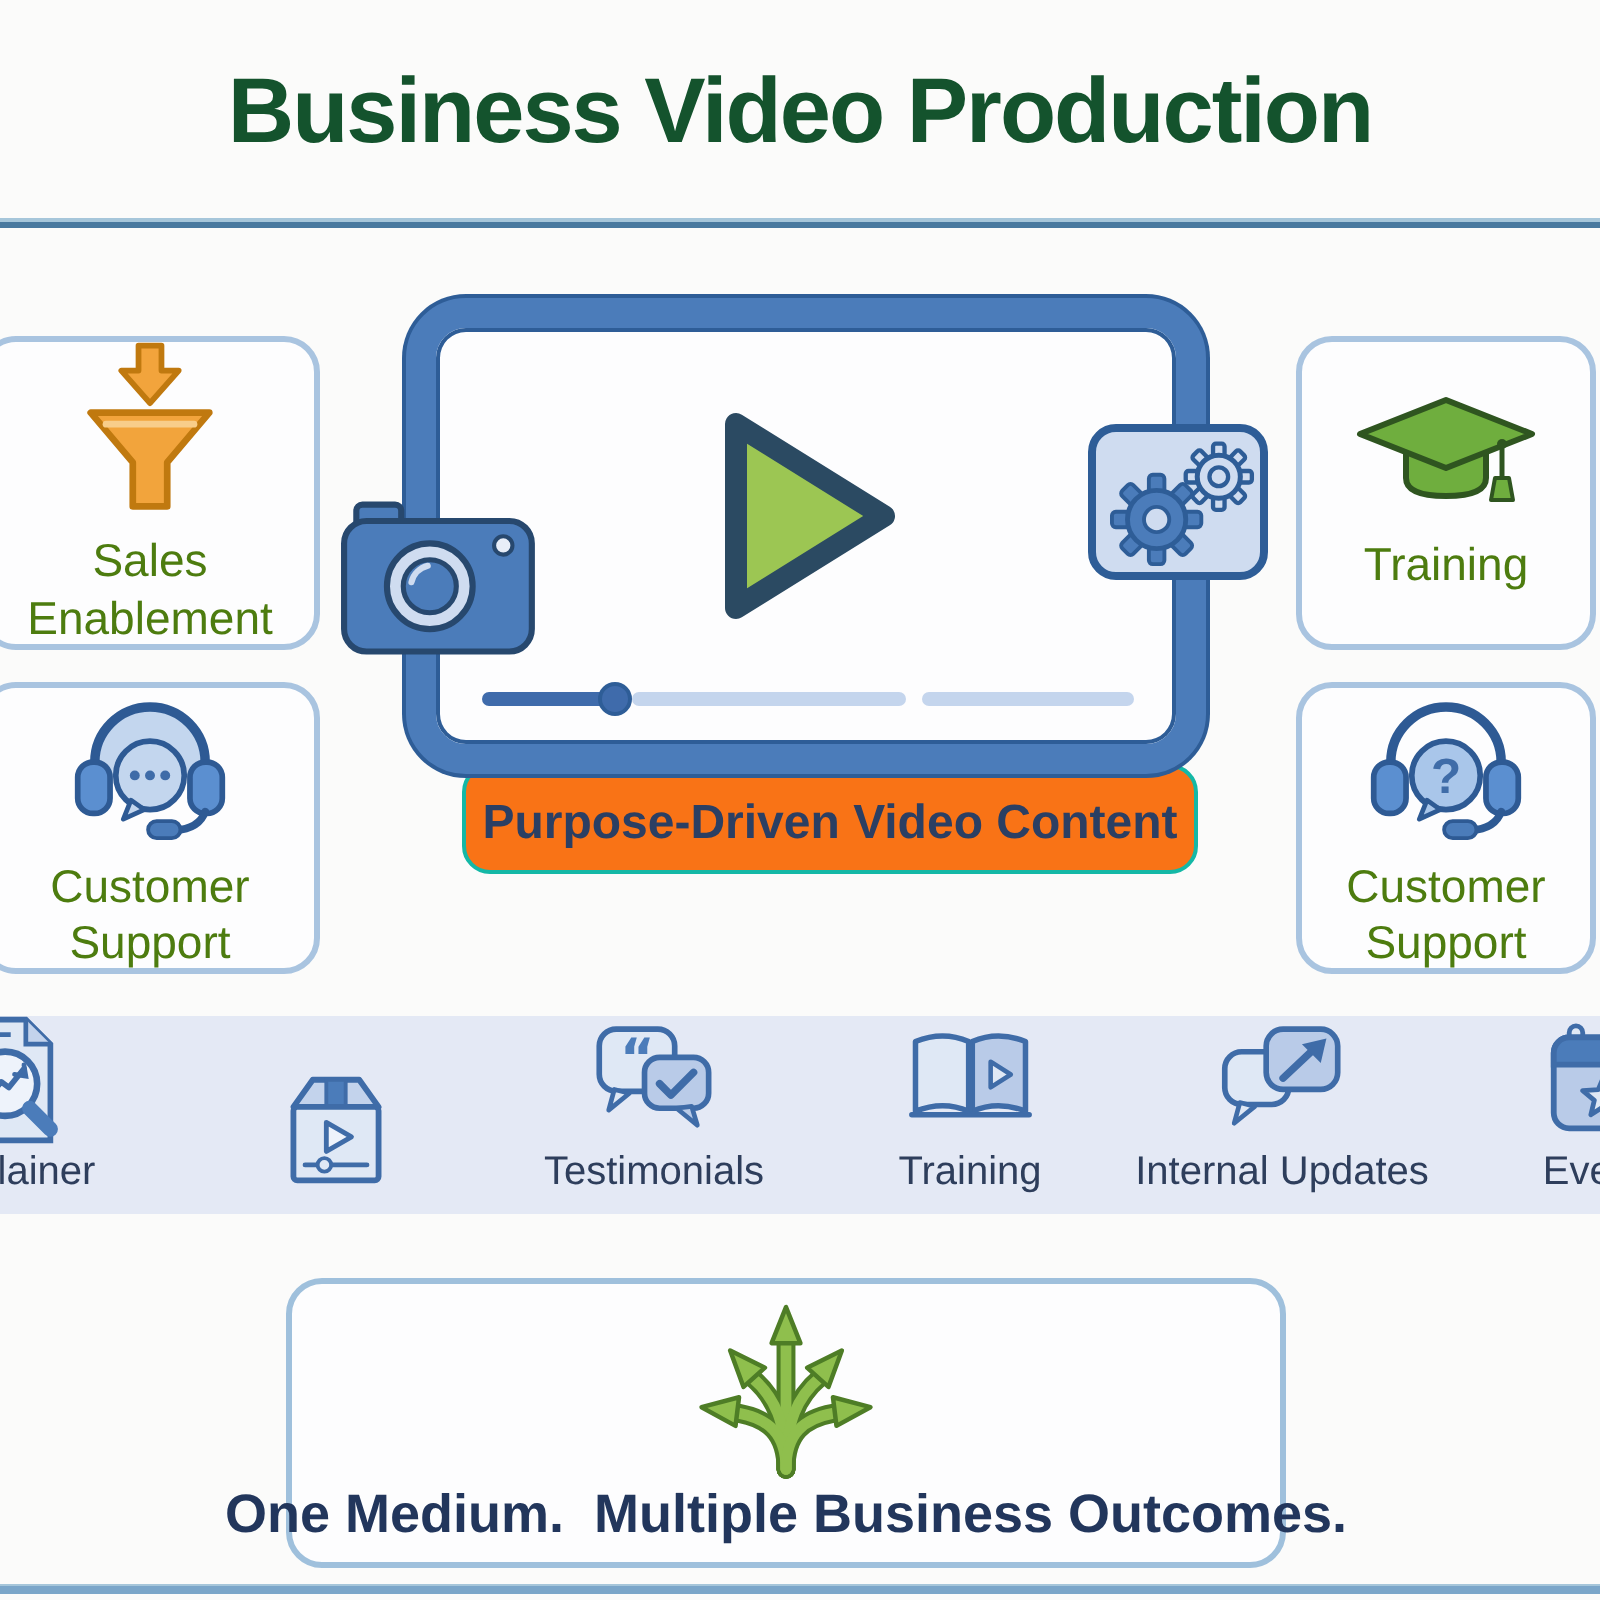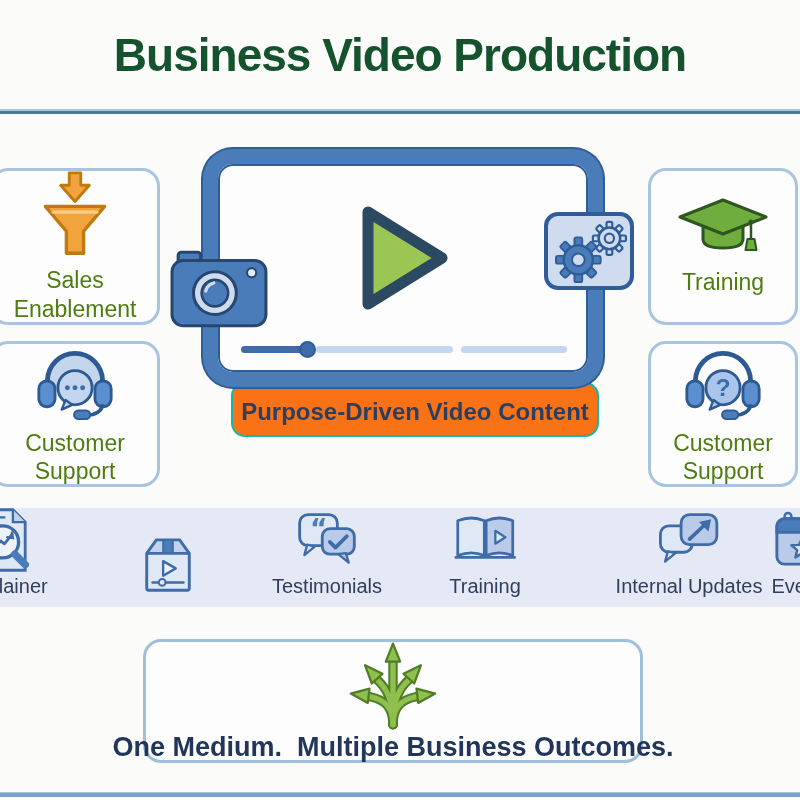--- a/index.html
+++ b/index.html
@@ -56,21 +56,21 @@
   .card-label{font-size:23px;line-height:1.22;color:#4d7c0f;text-align:center;}
   
   .band{position:absolute;left:0;top:508px;width:800px;height:99px;background:#e4e9f5;z-index:1;}
   .uc{position:absolute;top:0;height:100%;transform:translateX(-50%);
     display:flex;flex-direction:column;align-items:center;justify-content:flex-end;
     padding-bottom:9px;}
   .uc-icon{height:64px;display:flex;align-items:center;justify-content:center;}
   .uc-label{font-size:20px;color:#2e3e5c;white-space:nowrap;margin-top:3px;}
   
   .footer-card{
-    position:absolute;left:143px;top:639px;width:500px;height:124px;
+    position:absolute;left:143px;top:639px;width:500px;height:145px;
     background:#fdfdfe;border:3px solid #9fc0dc;border-radius:18px;z-index:1;
     display:flex;flex-direction:column;align-items:center;justify-content:center;
   }
   .footer-msg{font-size:27px;font-weight:bold;color:#22365c;white-space:pre;margin-top:2px;}
   svg{display:block;}
 </style>
 </head>
 <body>
 
 <div id="canvas">
@@ -247,21 +247,21 @@
           <path d="M4 48 h64" stroke="#3f6ca8" stroke-width="3" stroke-linecap="round"></path>
           <path d="M6 8 Q21 2 35 8 V46 Q21 40 6 46 Z" fill="#dfe8f5" stroke="#3f6ca8" stroke-width="3" stroke-linejoin="round"></path>
           <path d="M37 8 Q51 2 66 8 V46 Q51 40 37 46 Z" fill="#b9cbe8" stroke="#3f6ca8" stroke-width="3" stroke-linejoin="round"></path>
           <path d="M36 8 V46" stroke="#3f6ca8" stroke-width="2.5"></path>
           <path d="M47 19 l11 7 -11 7 z" fill="#dfe8f5" stroke="#3f6ca8" stroke-width="2.5" stroke-linejoin="round"></path>
         </svg>
       </div>
       <div class="uc-label">Training</div>
     </div>
 
-    <div class="uc" style="left:641px;margin-left:48px;">
+    <div class="uc" style="left:641px;">
       <div class="uc-icon">
         <svg width="64" height="60" viewBox="0 0 68 62">
           <rect x="4" y="16" width="34" height="28" rx="9" fill="#dfe8f5" stroke="#3f6ca8" stroke-width="3"></rect>
           <path d="M12 43 l-3 11 11 -9 z" fill="#dfe8f5" stroke="#3f6ca8" stroke-width="2.5" stroke-linejoin="round"></path>
           <rect x="26" y="4" width="38" height="32" rx="9" fill="#b9cbe8" stroke="#3f6ca8" stroke-width="3"></rect>
           <path d="M35 30 L52 14" stroke="#3f6ca8" stroke-width="4" stroke-linecap="round"></path>
           <path d="M58 9 l-13 3 10 10 z" fill="#3f6ca8"></path>
         </svg>
       </div>
       <div class="uc-label">Internal Updates</div>

